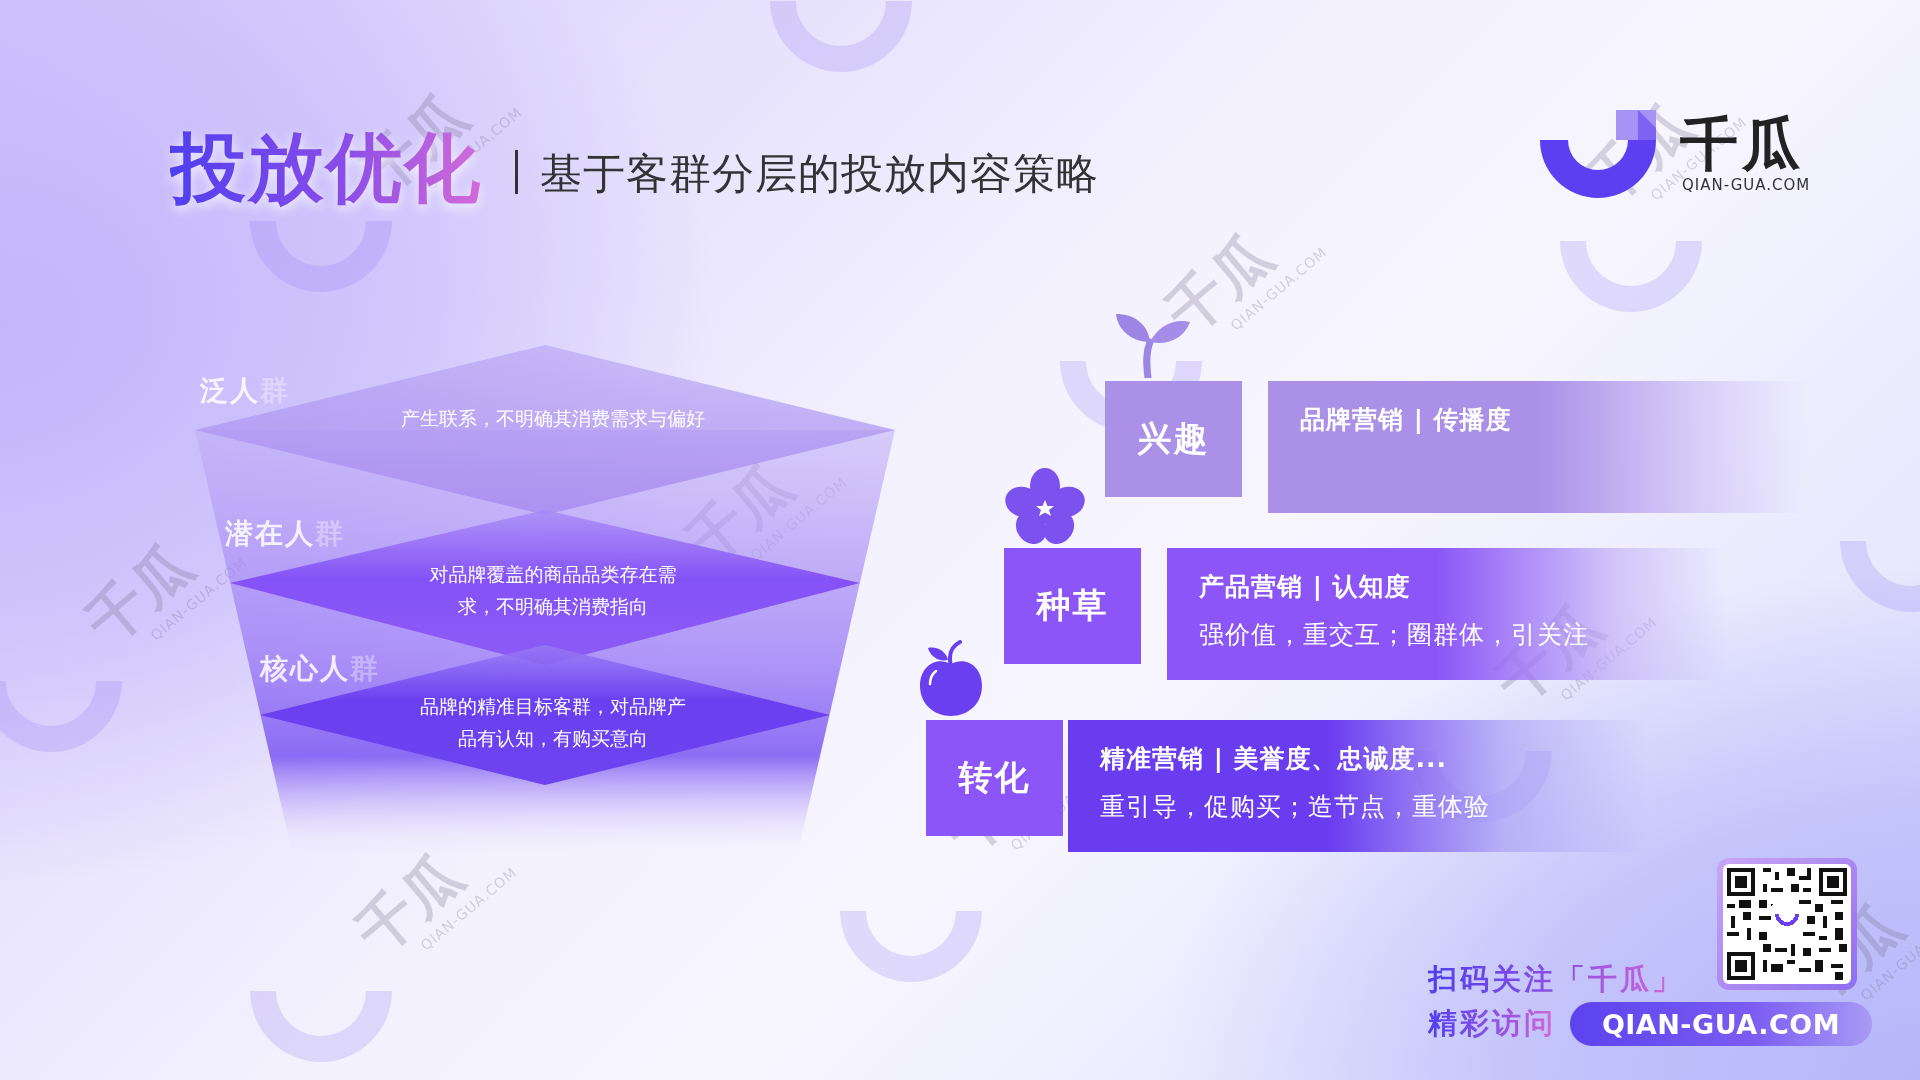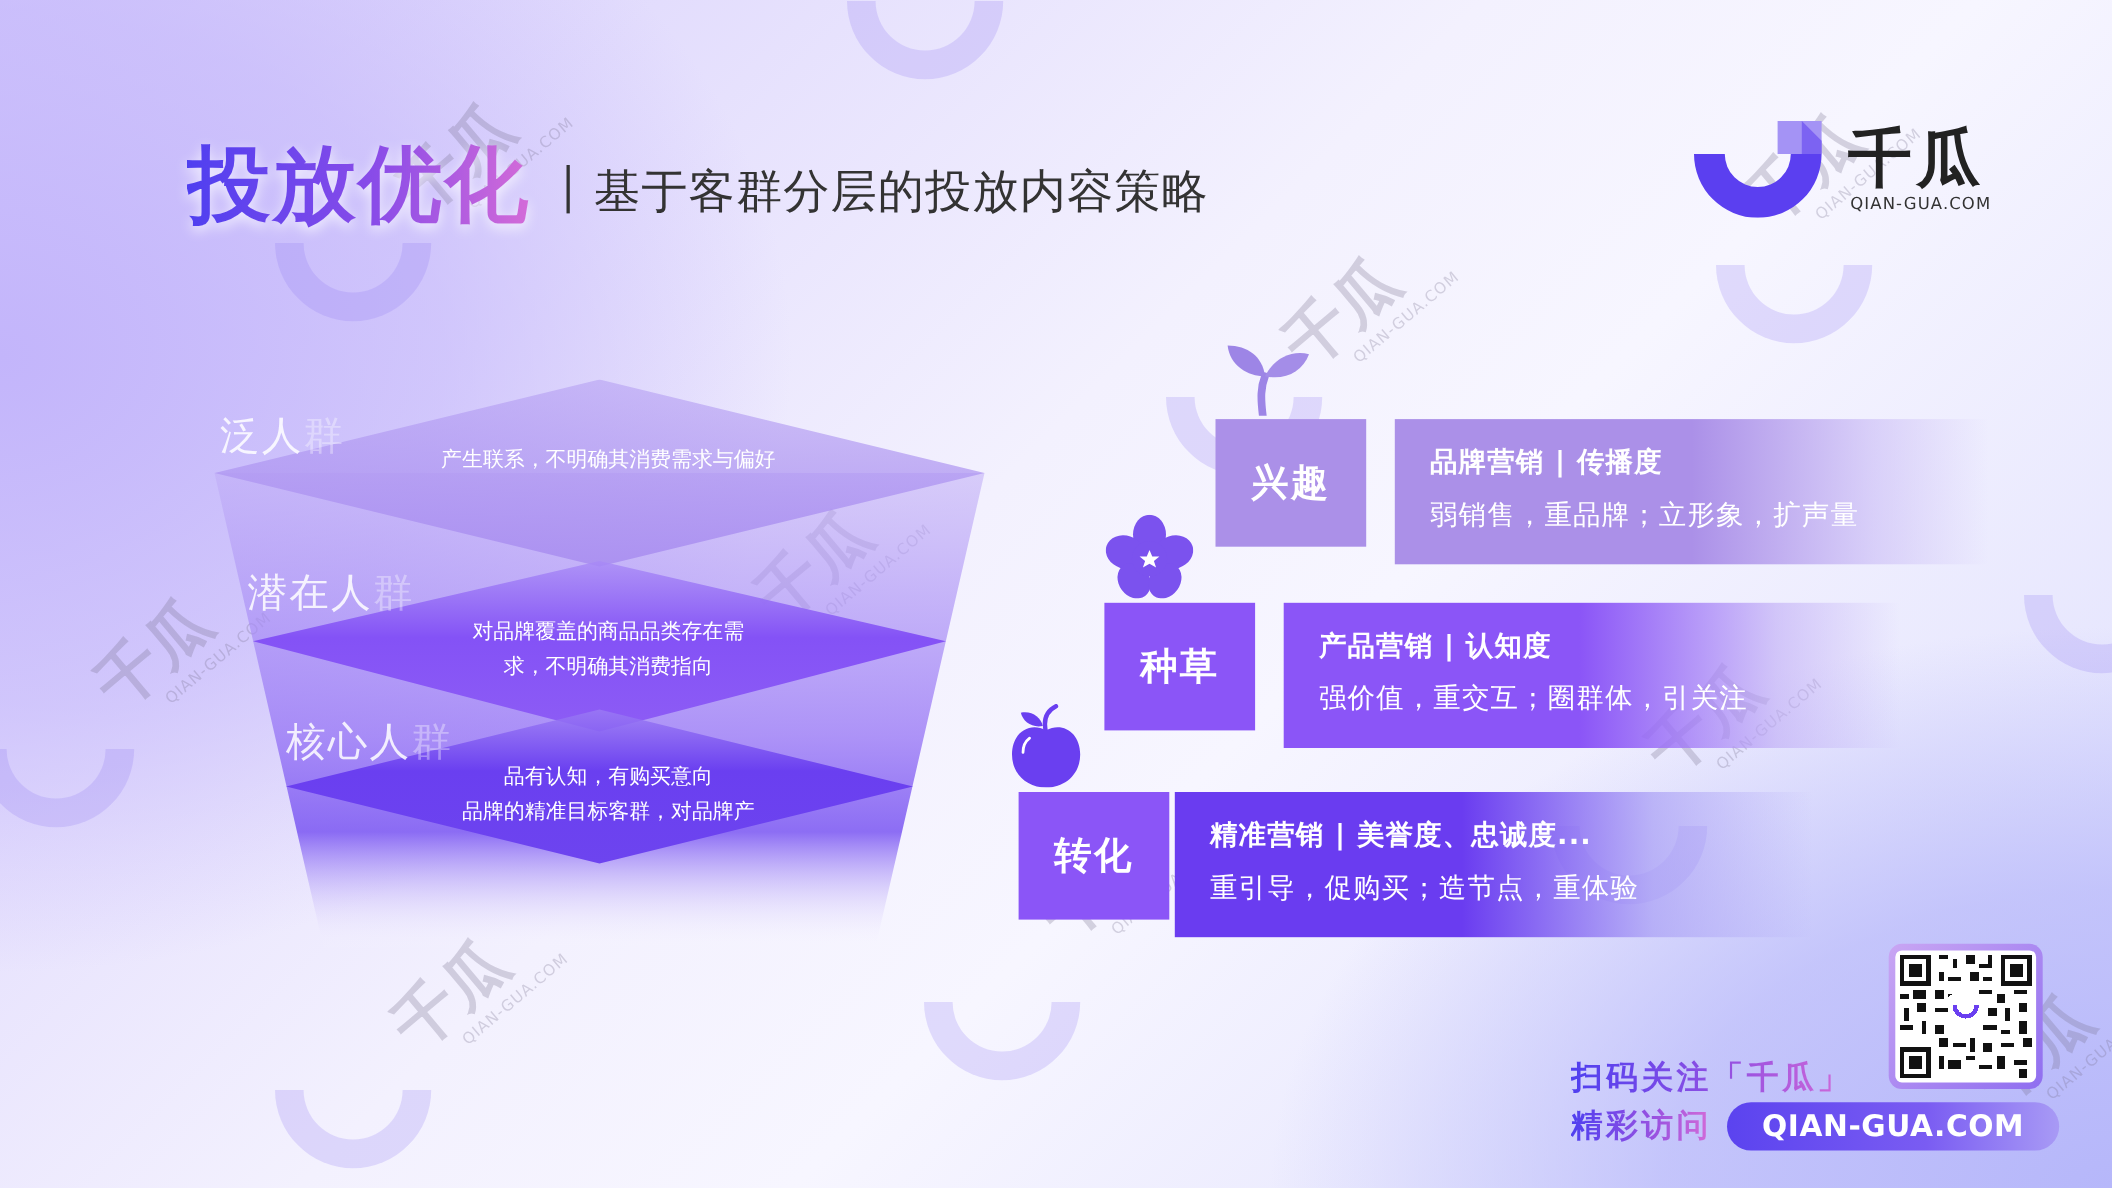--- a/index.html
+++ b/index.html
@@ -29,21 +29,21 @@
   .title-sep { left:515px; top:150px; width:3px; height:44px; background:#333; }
   .title-sub { left:540px; top:146px; font-size:42px; color:#333; letter-spacing:1px; }
 
   
   .logo-mark { left:1538px; top:108px; width:120px; height:90px; }
   .logo-text { left:1680px; top:106px; font-size:58px; font-weight:bold; color:#222; letter-spacing:4px; }
   .logo-url { left:1682px; top:176px; font-size:15px; color:#333; letter-spacing:1px; }
 
   
   .funnel-svg { left:190px; top:345px; }
-  .f-label { position:absolute; font-size:36px; font-weight:normal; color:rgba(255,255,255,0.85); letter-spacing:2px; }
+  .f-label { position:absolute; font-size:28px; font-weight:bold; color:rgba(255,255,255,0.85); letter-spacing:2px; }
   .f-label .fade { color:rgba(255,255,255,0.35); }
   .f-desc { position:absolute; font-size:19px; color:#fff; text-align:center; line-height:32px; width:400px; }
 
   
   .step-box { position:absolute; width:137px; height:116px; display:flex; align-items:center; justify-content:center; color:#fff; font-size:34px; font-weight:bold; letter-spacing:2px; }
   .step-bar { position:absolute; height:132px; }
   .step-bar .h { position:absolute; left:32px; top:22px; font-size:25px; font-weight:bold; color:#fff; letter-spacing:1px; }
   .step-bar .d { position:absolute; left:32px; top:70px; font-size:25px; color:#fff; letter-spacing:1px; }
 
   
@@ -131,22 +131,22 @@
 </div>
 
 <div class="f-label" style="left:225px; top:515px;"><span>潜在人</span><span class="fade">群</span></div>
 <div class="f-desc" style="left:353px; top:558px;">
   <div>对品牌覆盖的商品品类存在需</div>
   <div>求，不明确其消费指向</div>
 </div>
 
 <div class="f-label" style="left:260px; top:650px;"><span>核心人</span><span class="fade">群</span></div>
 <div class="f-desc" style="left:353px; top:690px;">
+  <div>品牌的精准目标客群，对品牌产</div>
   <div>品有认知，有购买意向</div>
-  <div>品牌的精准目标客群，对品牌产</div>
 </div>
 
 <svg class="abs" style="left:1112px; top:312px;" width="80" height="66" viewBox="0 0 80 66">
   <path d="M36 66 C34 50 34 40 38 30" stroke="#9d85e6" stroke-width="7" fill="none" stroke-linecap="round"></path>
   <path d="M38 30 C22 30 6 20 4 2 C22 2 36 12 38 30 Z" fill="#9d85e6"></path>
   <path d="M38 30 C46 14 62 6 78 10 C72 26 56 34 38 30 Z" fill="#a48de8"></path>
 </svg>
 <svg class="abs" style="left:1005px; top:468px;" width="80" height="76" viewBox="0 0 80 76">
   <g fill="#7b52ee">
     <ellipse cx="40" cy="18" rx="15" ry="18"></ellipse>
@@ -161,21 +161,20 @@
 <svg class="abs" style="left:918px; top:640px;" width="66" height="76" viewBox="0 0 66 76">
   <path d="M33 26 C30 14 34 6 42 2" stroke="#6a3ff0" stroke-width="4" fill="none" stroke-linecap="round"></path>
   <path d="M30 20 C20 22 12 16 10 8 C20 6 28 12 30 20 Z" fill="#6a3ff0"></path>
   <path d="M33 24 C18 16 2 26 2 46 C2 64 16 76 33 76 C50 76 64 64 64 46 C64 26 48 16 33 24 Z" fill="#6a3ff0"></path>
   <path d="M12 44 C12 38 14 34 18 31" stroke="#fff" stroke-width="2.5" fill="none" stroke-linecap="round"></path>
 </svg>
 
 <div class="step-box" style="left:1105px; top:381px; background:#ab90e8;">兴趣</div>
 <div class="step-bar" style="left:1268px; top:381px; width:540px; background:linear-gradient(90deg,#ab90e8 0%,#ab90e8 50%,rgba(200,185,245,0.6) 80%,rgba(255,255,255,0) 100%);">
   <div class="h">品牌营销 | 传播度</div>
-  <div class="d">弱销售，重品牌；立形象，扩声量</div>
 </div>
 
 <div class="step-box" style="left:1004px; top:548px; background:#8b55f7;">种草</div>
 <div class="step-bar" style="left:1167px; top:548px; width:560px; background:linear-gradient(90deg,#8b55f7 0%,#8b55f7 48%,rgba(190,170,245,0.6) 80%,rgba(255,255,255,0) 100%);">
   <div class="h">产品营销 | 认知度</div>
   <div class="d">强价值，重交互；圈群体，引关注</div>
 </div>
 
 <div class="step-box" style="left:906px; top:720px; background:#8b55f7;margin-left:20px;">转化</div>
 <div class="step-bar" style="left:1068px; top:720px; width:580px; background:linear-gradient(90deg,#6a3cf0 0%,#6a3cf0 45%,rgba(170,160,245,0.7) 75%,rgba(255,255,255,0) 100%);">

